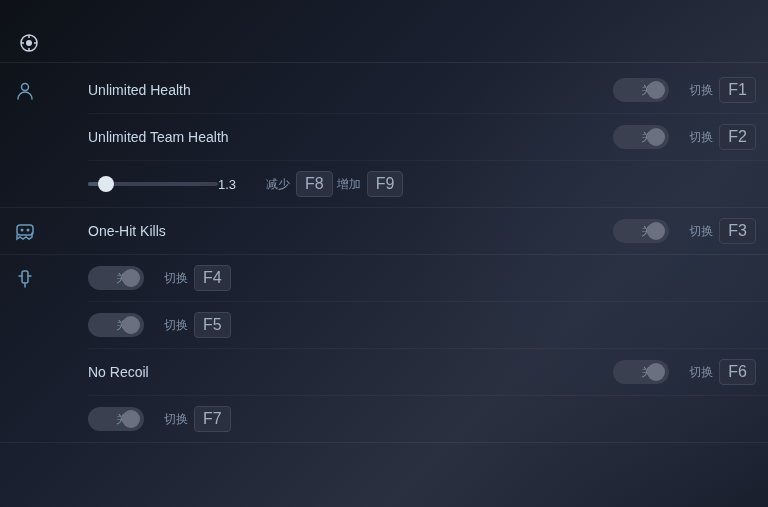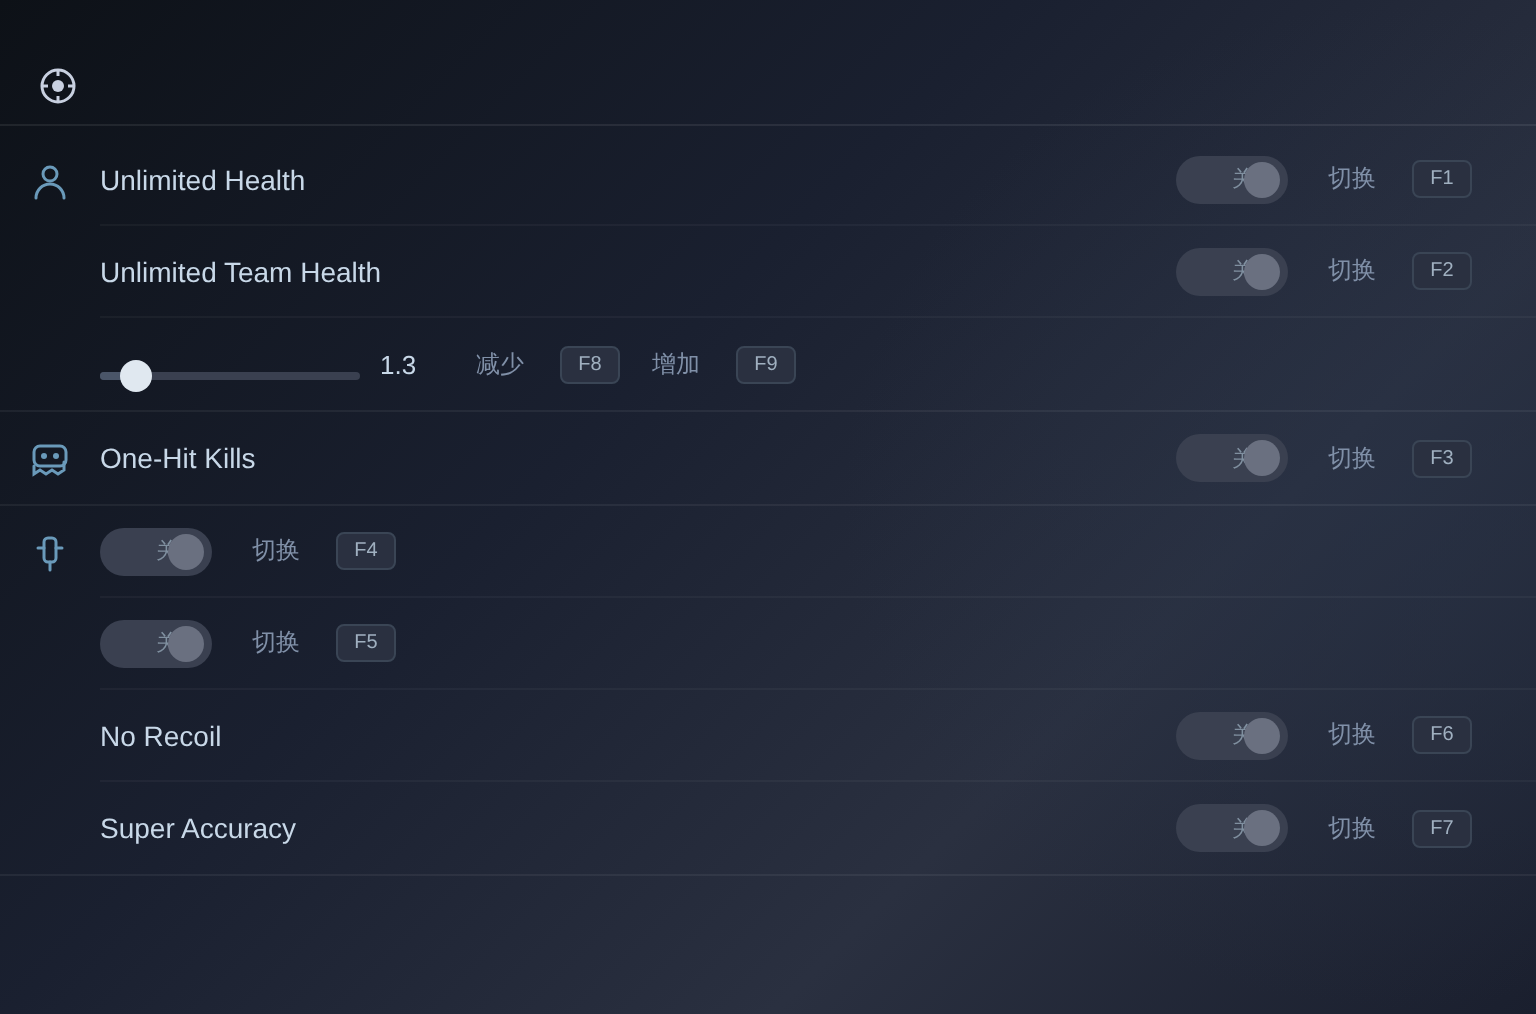--- a/index.html
+++ b/index.html
@@ -95,23 +95,24 @@
     }
 
     .section-rows {
       flex: 1;
     }
 
     
     .cheat-row {
       display: flex;
       align-items: center;
-      padding: 10px 32px 10px 0;
+      padding: 10px 12px 10px 0;
       border-bottom: 1px solid rgba(255,255,255,0.04);
       min-height: 46px;
+      margin-left: 38px;
     }
 
     .cheat-row:last-child {
       border-bottom: none;
     }
 
     .cheat-name {
       flex: 1;
       font-size: 14px;
       color: #c8d8e8;
@@ -147,22 +148,21 @@
       position: absolute;
       right: 4px;
       width: 18px; height: 18px;
       background: #6a7080;
       border-radius: 50%;
     }
 
     
     .slider-container {
       display: flex;
-      align-items: flex-end;
-      gap: 10px;
+      align-items: center;
       margin-right: 8px;
     }
 
     .slider-track {
       width: 130px;
       height: 4px;
       background: #3a4050;
       border-radius: 2px;
       position: relative;
     }
@@ -189,36 +189,36 @@
       font-size: 13px;
       color: #c8d8e8;
       font-weight: 500;
       min-width: 28px;
     }
 
     
     .hotkeys {
       display: flex;
       align-items: center;
-      gap: 16px;
+      gap: 4px;
       margin-left: 12px;
     }
 
     .hotkey-label {
       font-size: 12px;
       color: #8090a8;
       margin-right: 2px;
     }
 
     .hotkey-btn {
       background: #2a3040;
       border: 1px solid #3a4555;
       border-radius: 4px;
       padding: 3px 8px;
-      font-size: 10px;
+      font-size: 16px;
       color: #a0b0c0;
       cursor: pointer;
       min-width: 30px;
       text-align: center;
     }
   </style>
 </head>
 <body>
 
 <div class="bg-overlay"></div>
@@ -362,21 +362,20 @@
       <span class="toggle-text">关闭</span>
       <div class="toggle-knob"></div>
     </div>
   </div>
       <div class="hotkeys">
               <span class="hotkey-label">切换</span>
               <span class="hotkey-btn">F6</span>
             </div>
     </div>
           <div class="cheat-row">
-      <span class="cheat-name">Super Accuracy</span>
       <div class="toggle-container">
     <div class="toggle">
       <span class="toggle-text">关闭</span>
       <div class="toggle-knob"></div>
     </div>
   </div>
       <div class="hotkeys">
               <span class="hotkey-label">切换</span>
               <span class="hotkey-btn">F7</span>
             </div>

